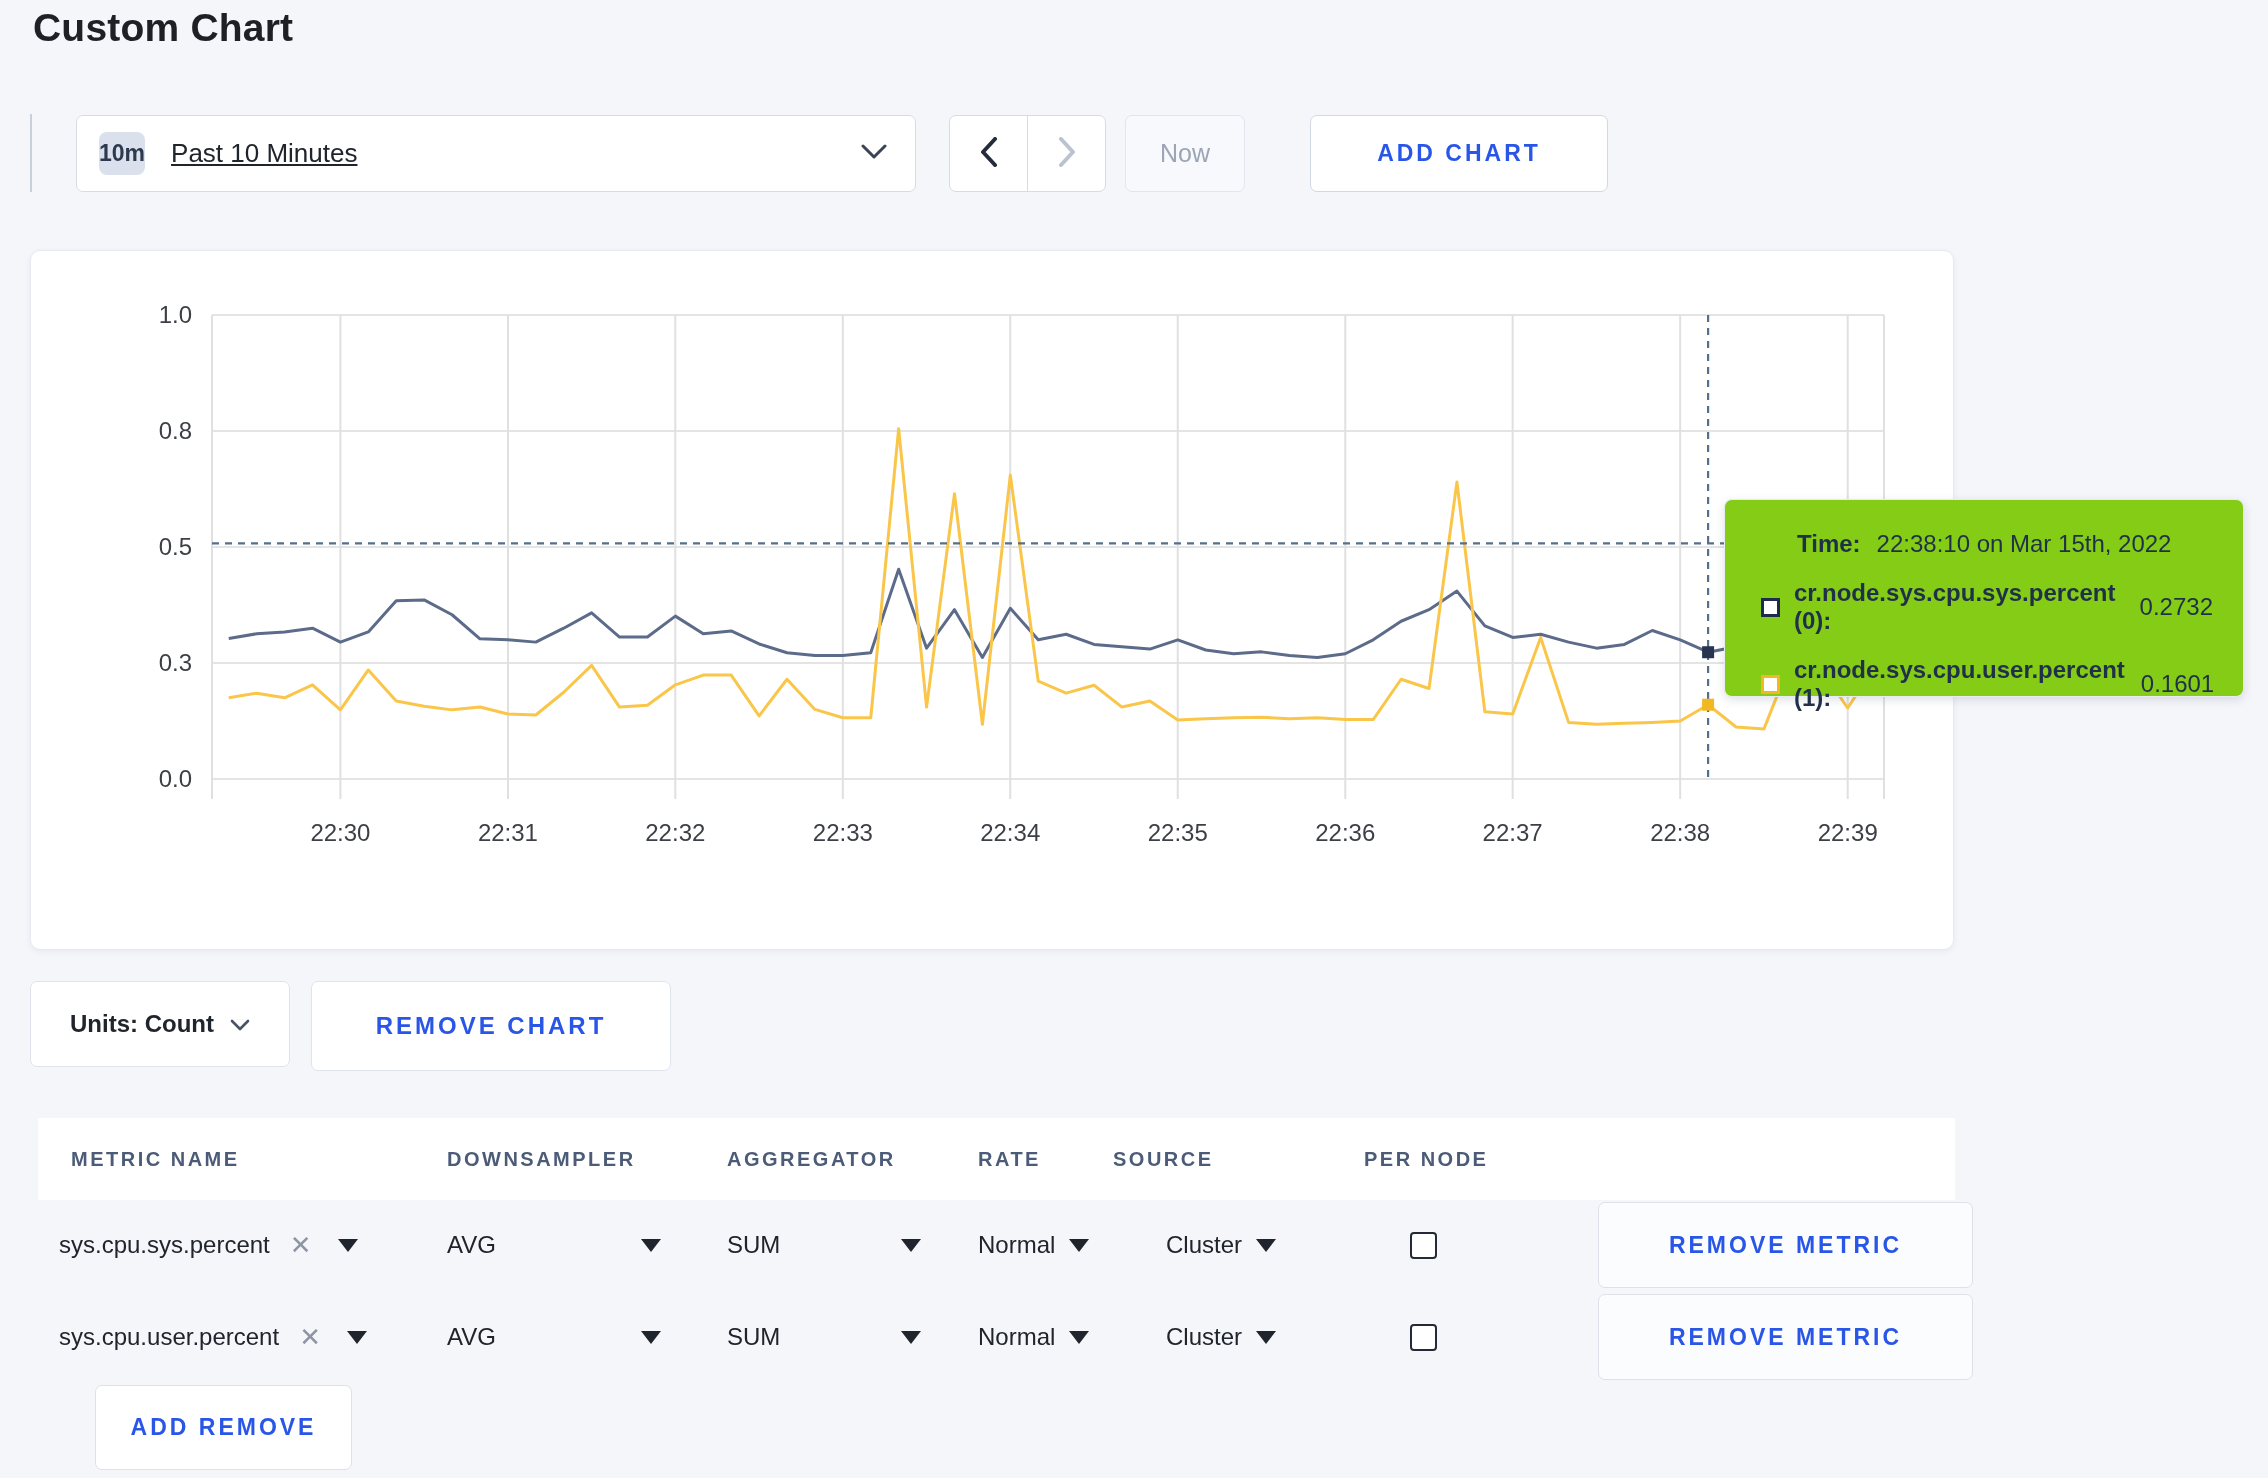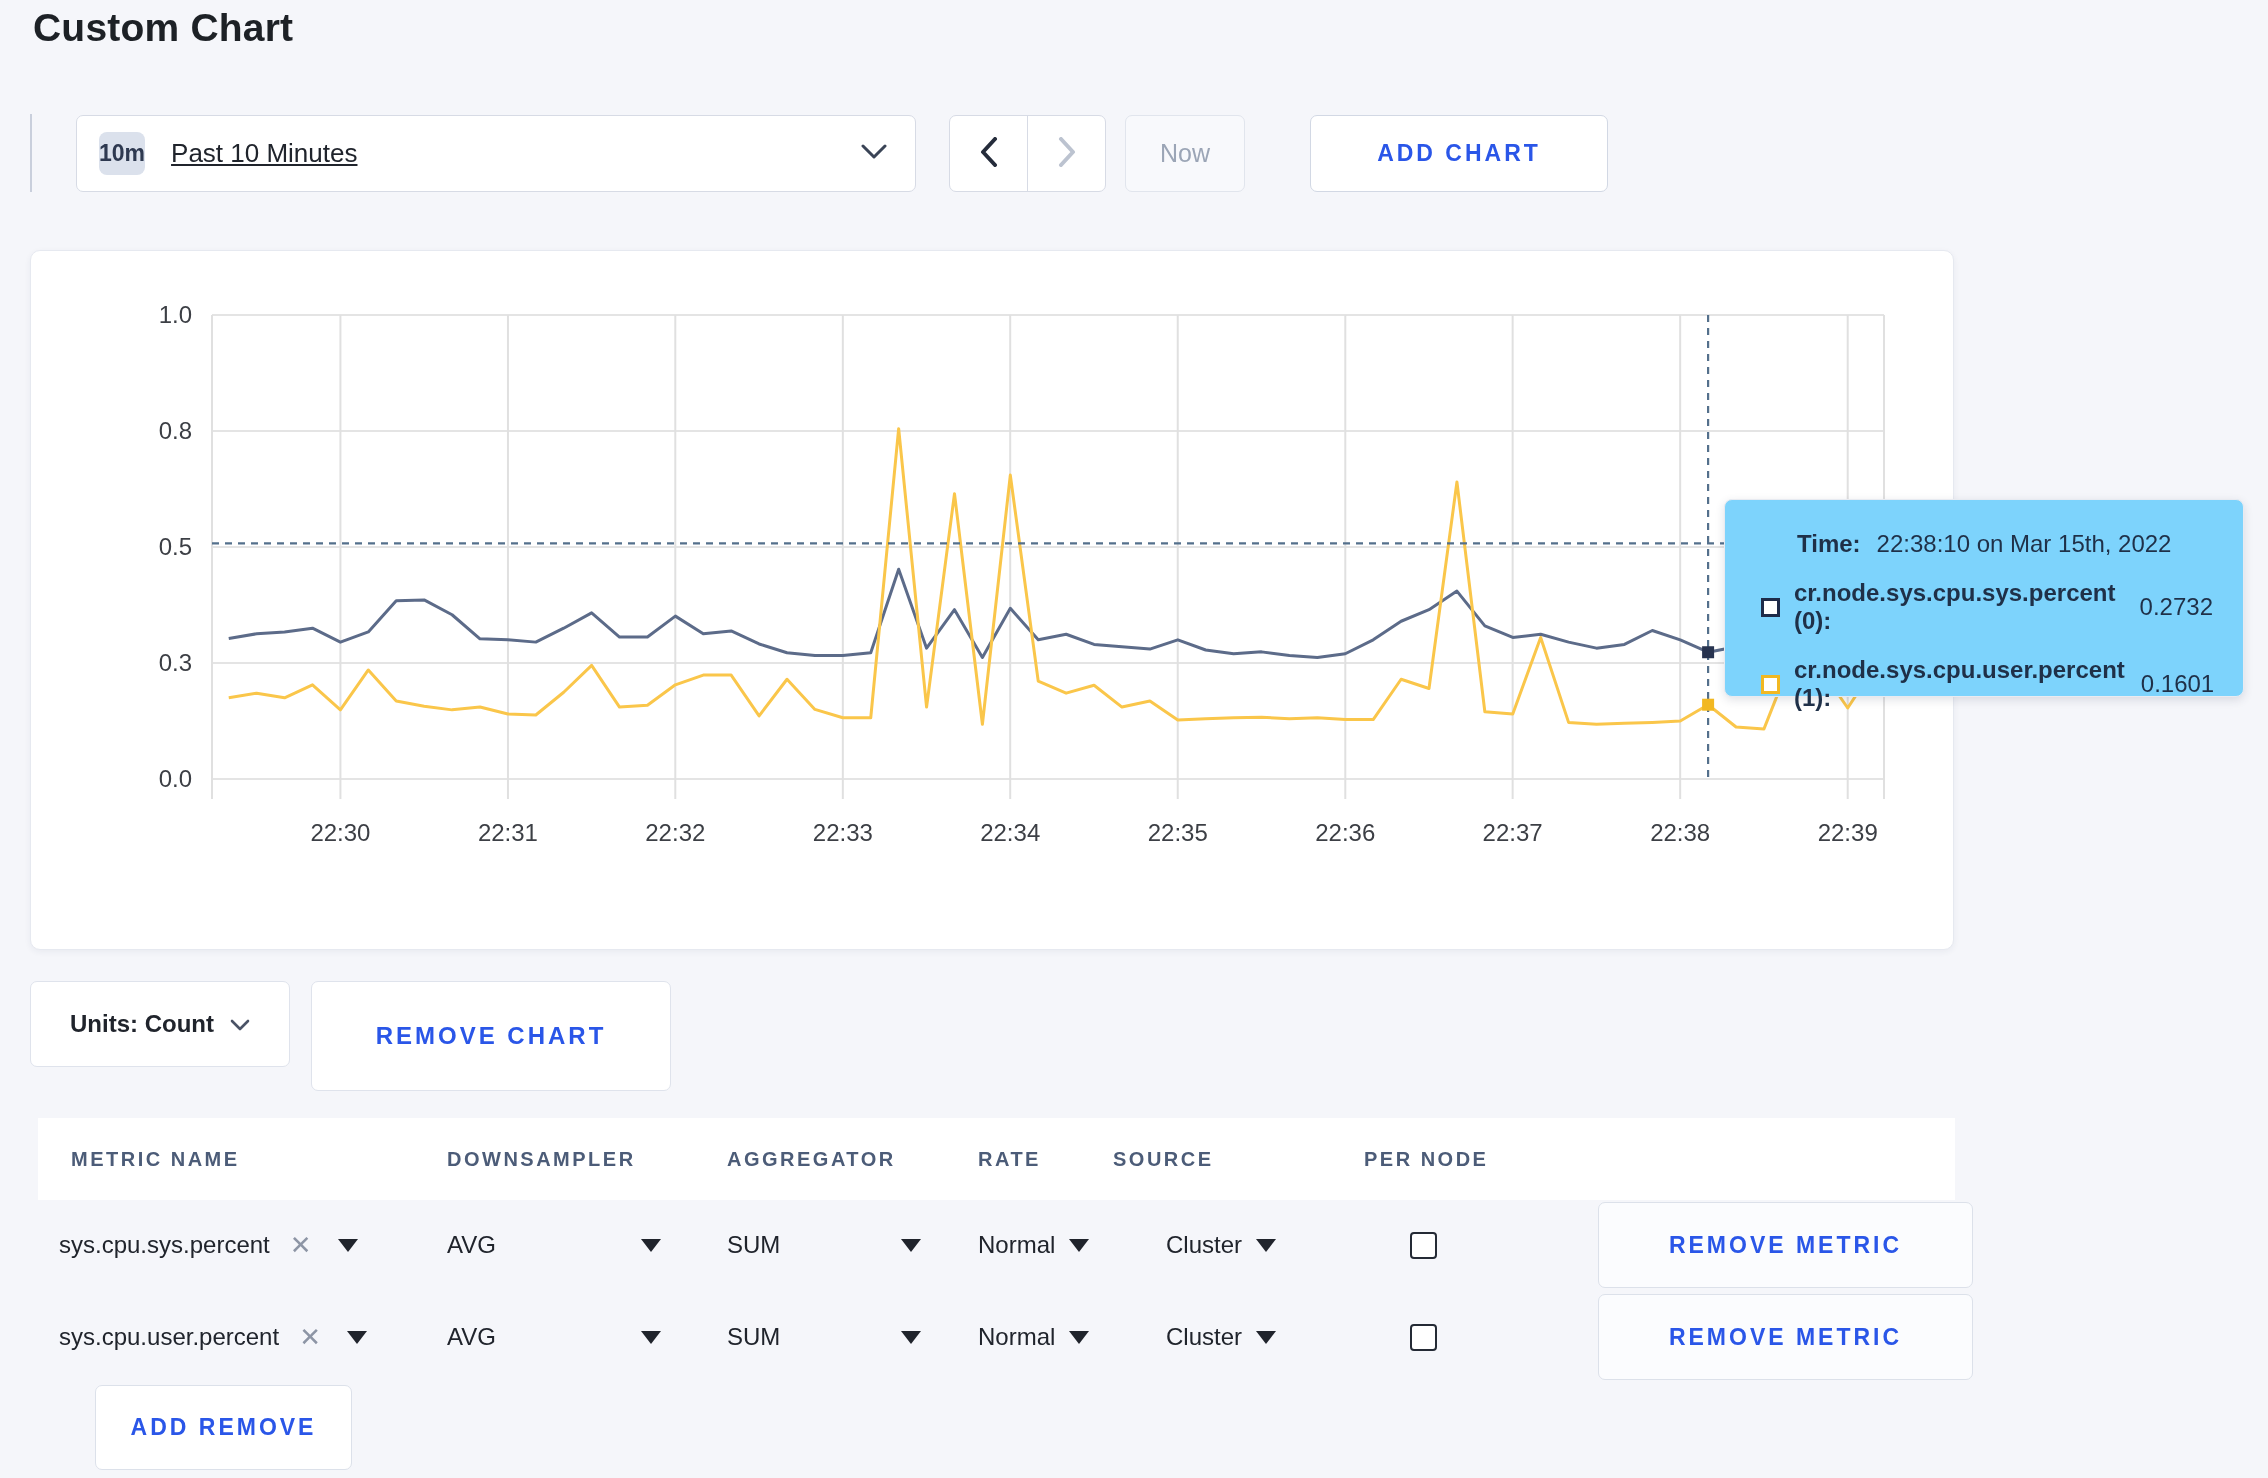--- a/index.html
+++ b/index.html
@@ -24,30 +24,30 @@
   
   .chart-card { position:absolute; left:30px; top:250px; width:1924px; height:700px; background:#fff; border:1px solid #e6e9f0; border-radius:10px; box-shadow:0 2px 6px rgba(40,50,80,0.06); }
   .chart-card svg { position:absolute; left:0; top:0; }
   .gridline { stroke:#e4e4e4; stroke-width:2; }
   .gridline-x { stroke:#e0e0e0; stroke-width:2; }
   .axis-text { font-family:"Liberation Sans","DejaVu Sans",sans-serif; font-size:24px; fill:#3c3f45; }
   .crosshair { stroke:#54708c; stroke-width:2.2; stroke-dasharray:7,6; fill:none; }
   .series-line { fill:none; stroke-width:3; stroke-linejoin:round; }
 
   
-  .chart-tooltip { position:absolute; left:1724px; top:499px; width:520px; height:198px; background:#7dd3fc; border:1px solid #e8ebf1; border-radius:8px; box-shadow:0 3px 10px rgba(40,50,80,0.14); padding:30px 30px 24px 36px; display:flex; flex-direction:column; gap:21px; z-index:5; }
+  .chart-tooltip { position:absolute; left:1724px; top:499px; width:520px; height:198px; background:#84cc16; border:1px solid #e8ebf1; border-radius:8px; box-shadow:0 3px 10px rgba(40,50,80,0.14); padding:30px 30px 24px 36px; display:flex; flex-direction:column; gap:21px; z-index:5; }
   .tt-row { display:flex; align-items:center; font-size:24px; color:#1f3048; }
   .tt-time-row { margin-left:36px; }
   .tt-label { font-weight:700; }
   .tt-value { margin-left:16px; font-weight:400; }
   .tt-swatch { width:19px; height:19px; border:3.5px solid; background:#fff; margin-right:14px; flex:0 0 auto; }
 
   
   .units-button { position:absolute; left:30px; top:981px; width:260px; height:86px; background:#fff; border:1.5px solid #dfe3ec; border-radius:7px; display:flex; align-items:center; justify-content:center; gap:16px; font-size:24px; font-weight:700; color:#20242c; cursor:pointer; }
-  .remove-chart-button { position:absolute; left:311px; top:981px; width:360px; height:110px; background:#fff; border:1.5px solid #dfe3ec; border-radius:7px; color:#2a56e8; font-size:24px; font-weight:600; letter-spacing:3px; display:flex; align-items:center; justify-content:center; cursor:pointer; }
+  .remove-chart-button { position:absolute; left:311px; top:981px; width:360px; height:90px; background:#fff; border:1.5px solid #dfe3ec; border-radius:7px; color:#2a56e8; font-size:24px; font-weight:600; letter-spacing:3px; display:flex; align-items:center; justify-content:center; cursor:pointer; }
 
   
   .table-header-band { position:absolute; left:38px; top:1118px; width:1917px; height:82px; background:#fff; display:flex; align-items:center; }
   .th-cell { font-size:20px; font-weight:700; letter-spacing:2.5px; color:#4c5c78; position:absolute; }
   .metric-row { position:absolute; left:38px; width:1917px; height:90px; display:flex; align-items:center; }
   .cell { position:absolute; display:flex; align-items:center; font-size:24px; color:#20242c; }
   .clear-x { color:#8d95a5; font-size:26px; margin-left:20px; cursor:pointer; }
   .caret { width:0; height:0; border-left:10px solid transparent; border-right:10px solid transparent; border-top:13px solid #20242c; display:inline-block; cursor:pointer; }
   .checkbox { width:27px; height:27px; border:2.5px solid #242a35; border-radius:4px; background:#fff; cursor:pointer; }
   .remove-metric-button { position:absolute; left:1560px; width:375px; height:86px; background:#fbfcfe; border:1.5px solid #dce1ea; border-radius:7px; color:#2a56e8; font-size:23px; font-weight:600; letter-spacing:3px; display:flex; align-items:center; justify-content:center; cursor:pointer; }

